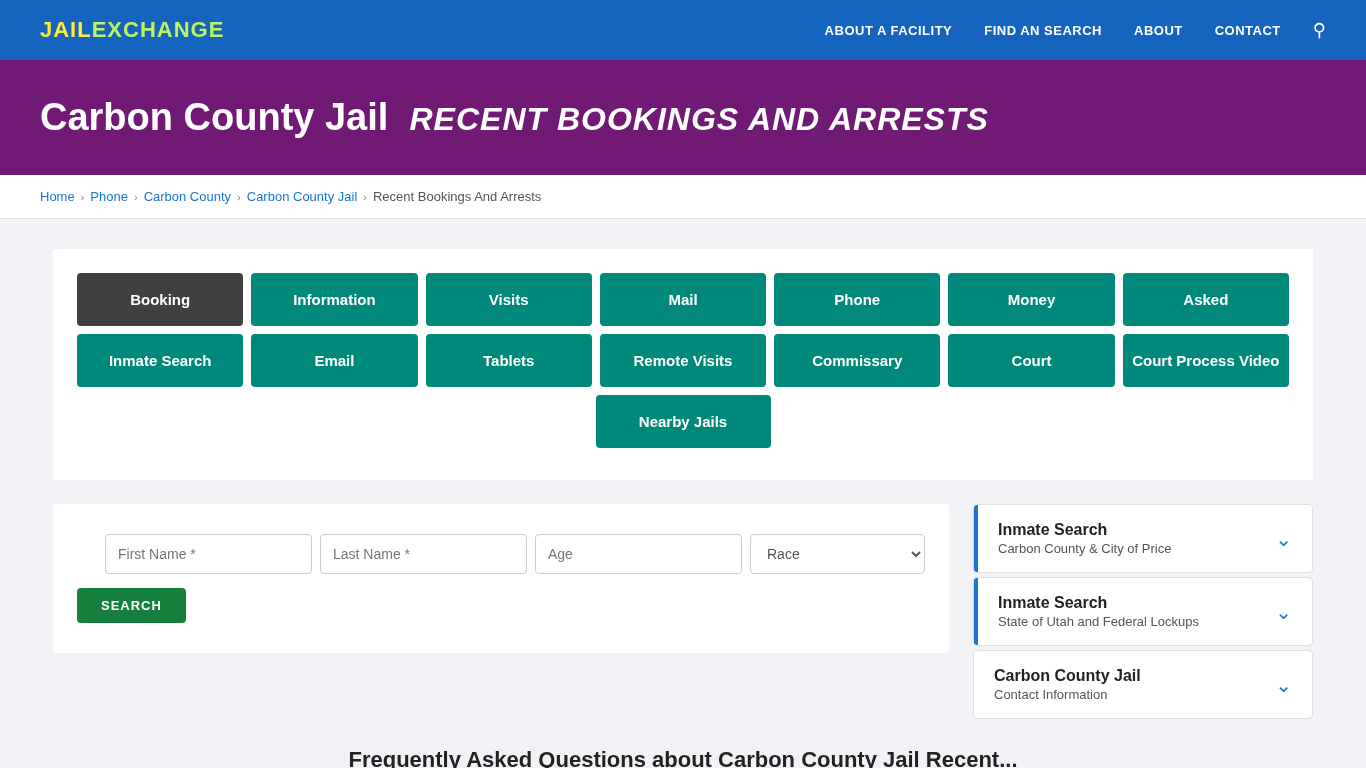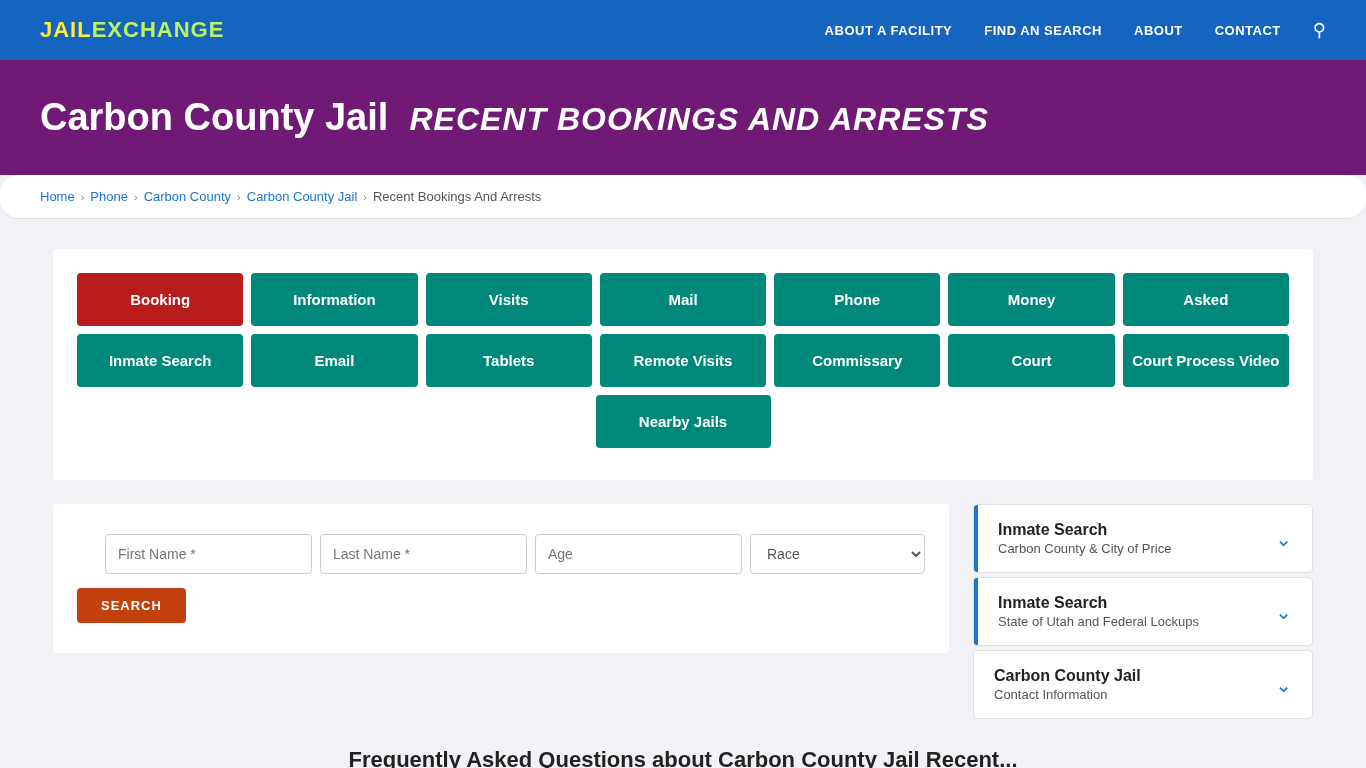--- a/index.html
+++ b/index.html
@@ -58,21 +58,20 @@
 
     
     .breadcrumb {
       background: #fff;
       padding: 14px 40px;
       font-size: 13px;
       display: flex;
       align-items: center;
       gap: 6px;
       border-bottom: 1px solid #e0e0e0;
-      border-radius: 19px;
     }
     .breadcrumb a { color: #1976d2; text-decoration: none; }
     .breadcrumb .sep { color: #888; font-size: 11px; }
     .breadcrumb .current { color: #555; }
 
     
     .main-wrapper {
       max-width: 1300px;
       margin: 0 auto;
       padding: 30px 20px;
@@ -98,21 +97,21 @@
       text-align: center;
       font-size: 15px;
       font-weight: 600;
       border: none;
       border-radius: 4px;
       cursor: pointer;
       color: #fff;
       background: #00897b;
     }
     .btn-tile.active {
-      background: #b91c1c;
+      background: #404040;
     }
 
     
     .content-area {
       display: flex;
       gap: 24px;
       align-items: flex-start;
     }
 
     
@@ -140,21 +139,21 @@
     .search-form-row select {
       flex: 1;
       padding: 10px 12px;
       border: 1px solid #ccc;
       border-radius: 4px;
       font-size: 14px;
       color: #555;
       background: #fff;
     }
     .search-btn {
-      background: #c2410c;
+      background: #15803d;
       color: #fff;
       border: none;
       padding: 10px 24px;
       font-size: 13px;
       font-weight: 700;
       border-radius: 4px;
       cursor: pointer;
       letter-spacing: 1px;
     }
 

